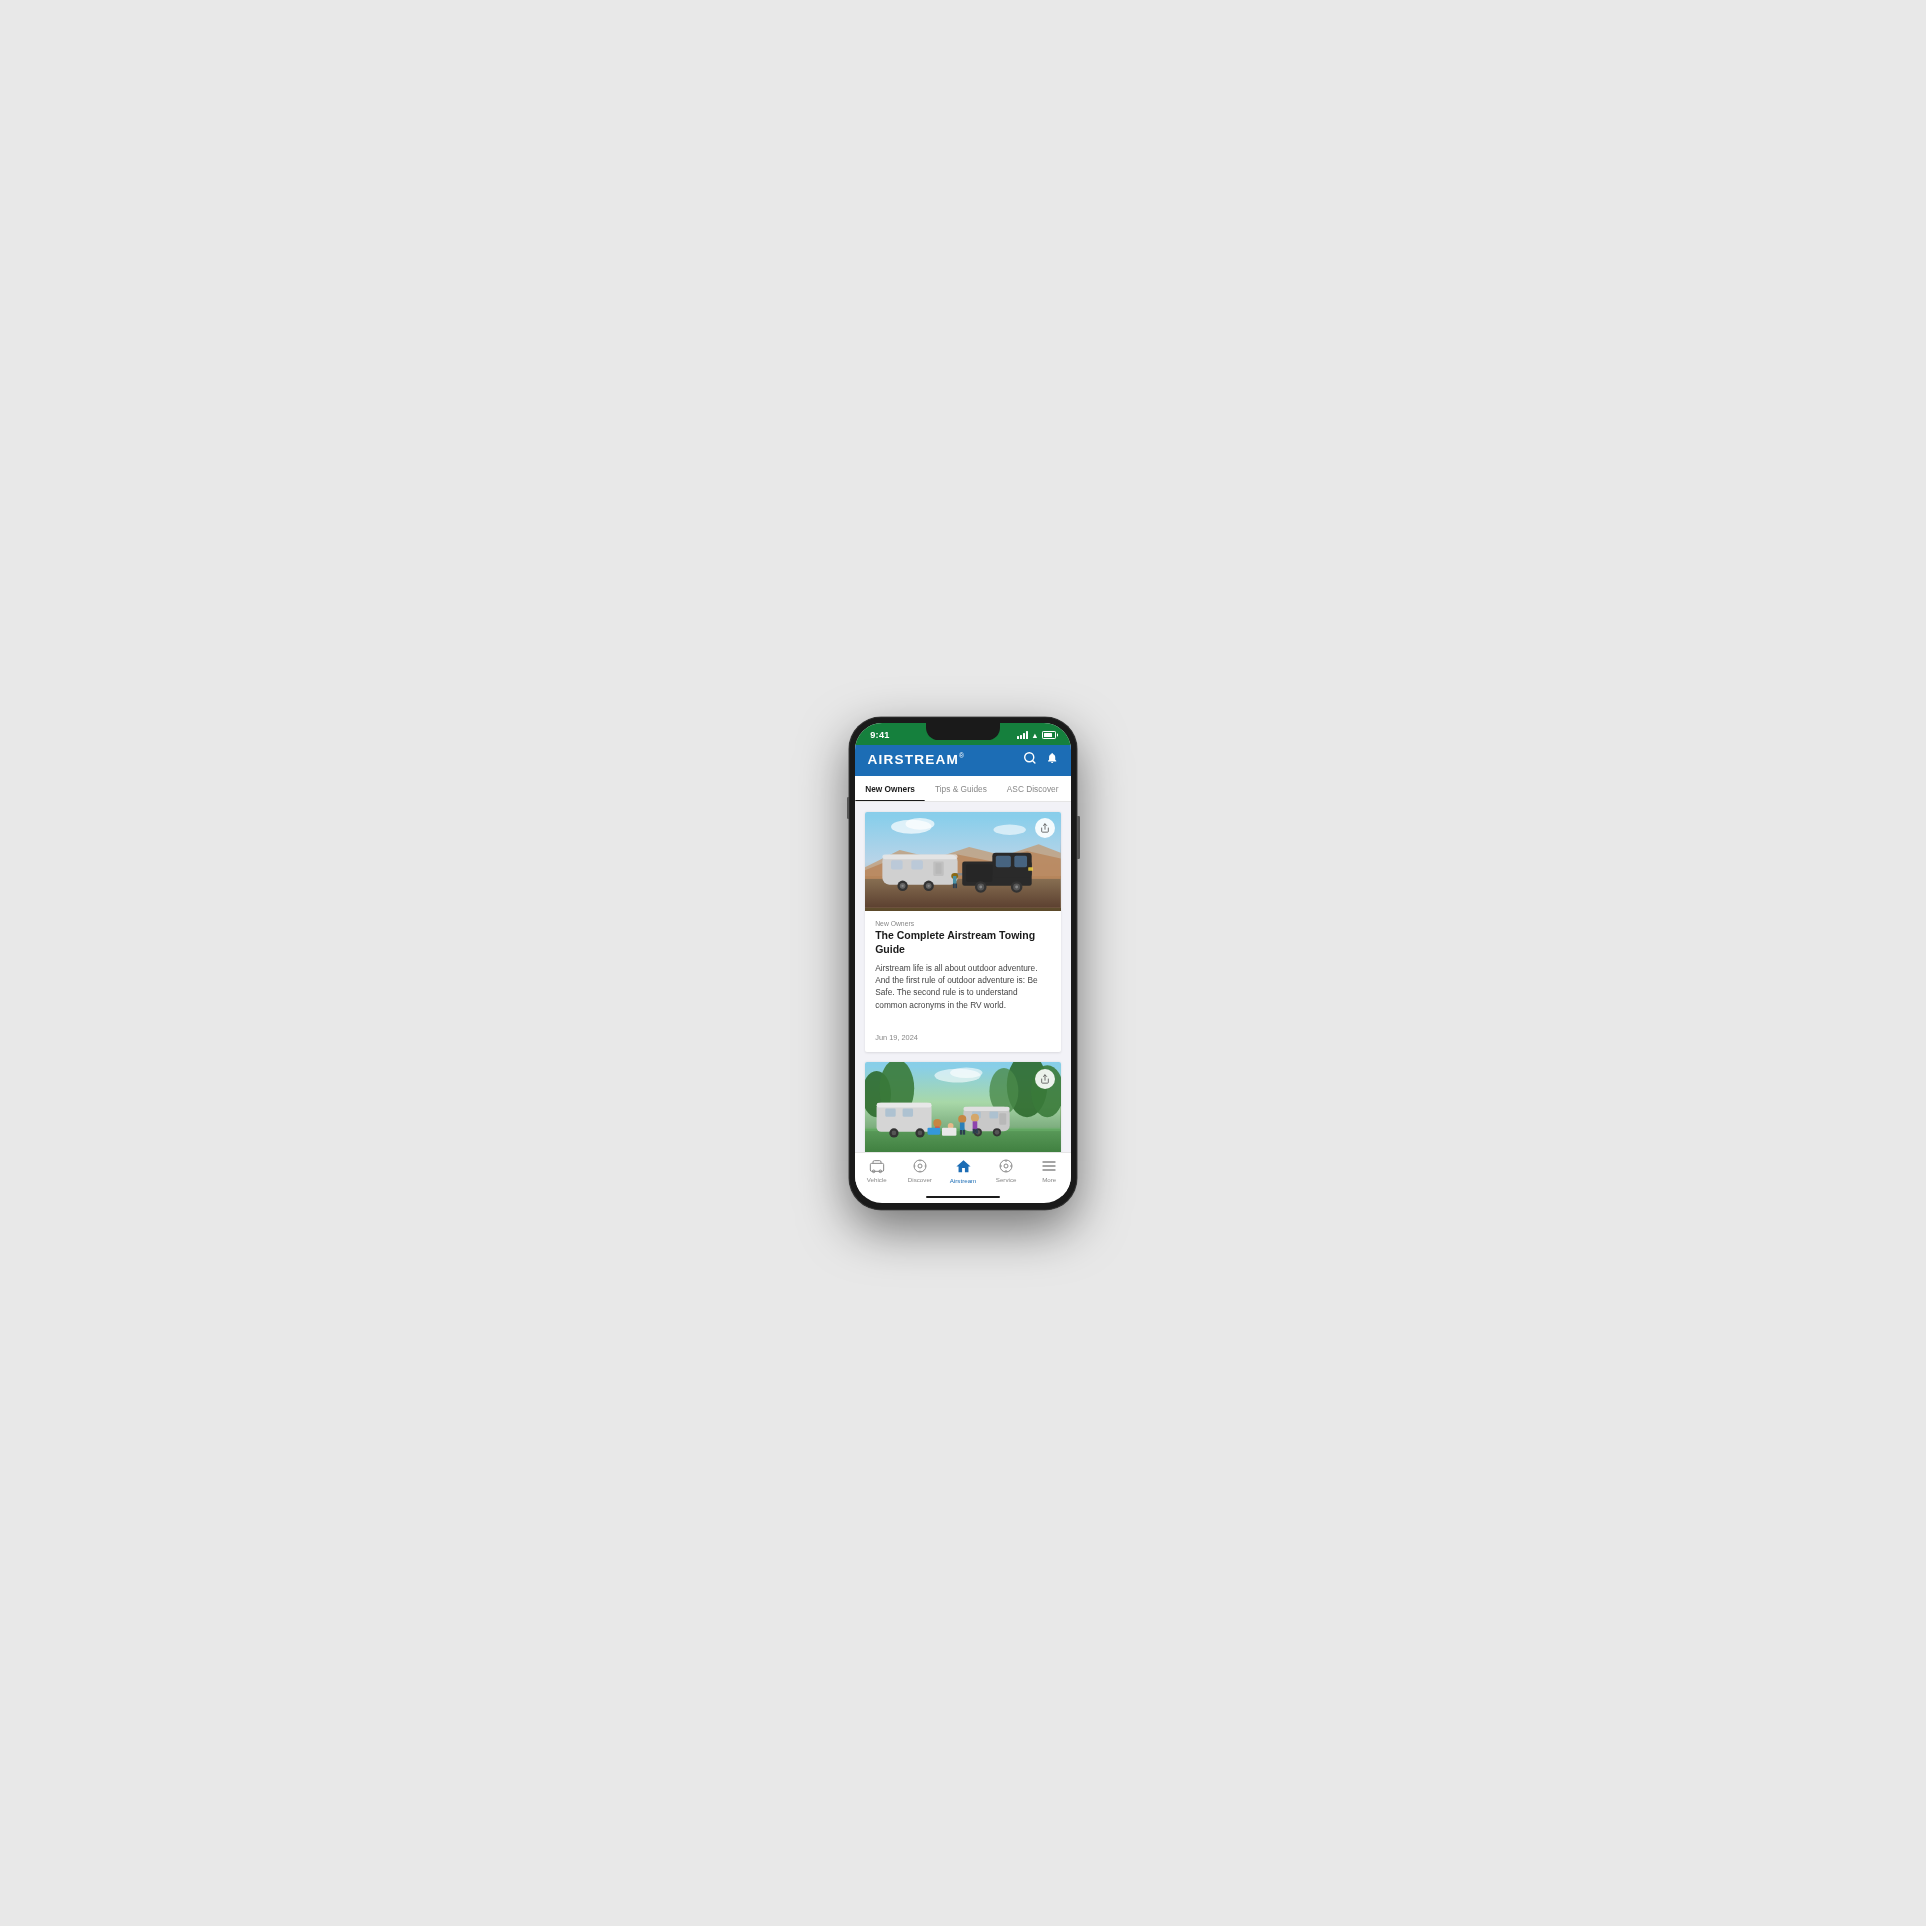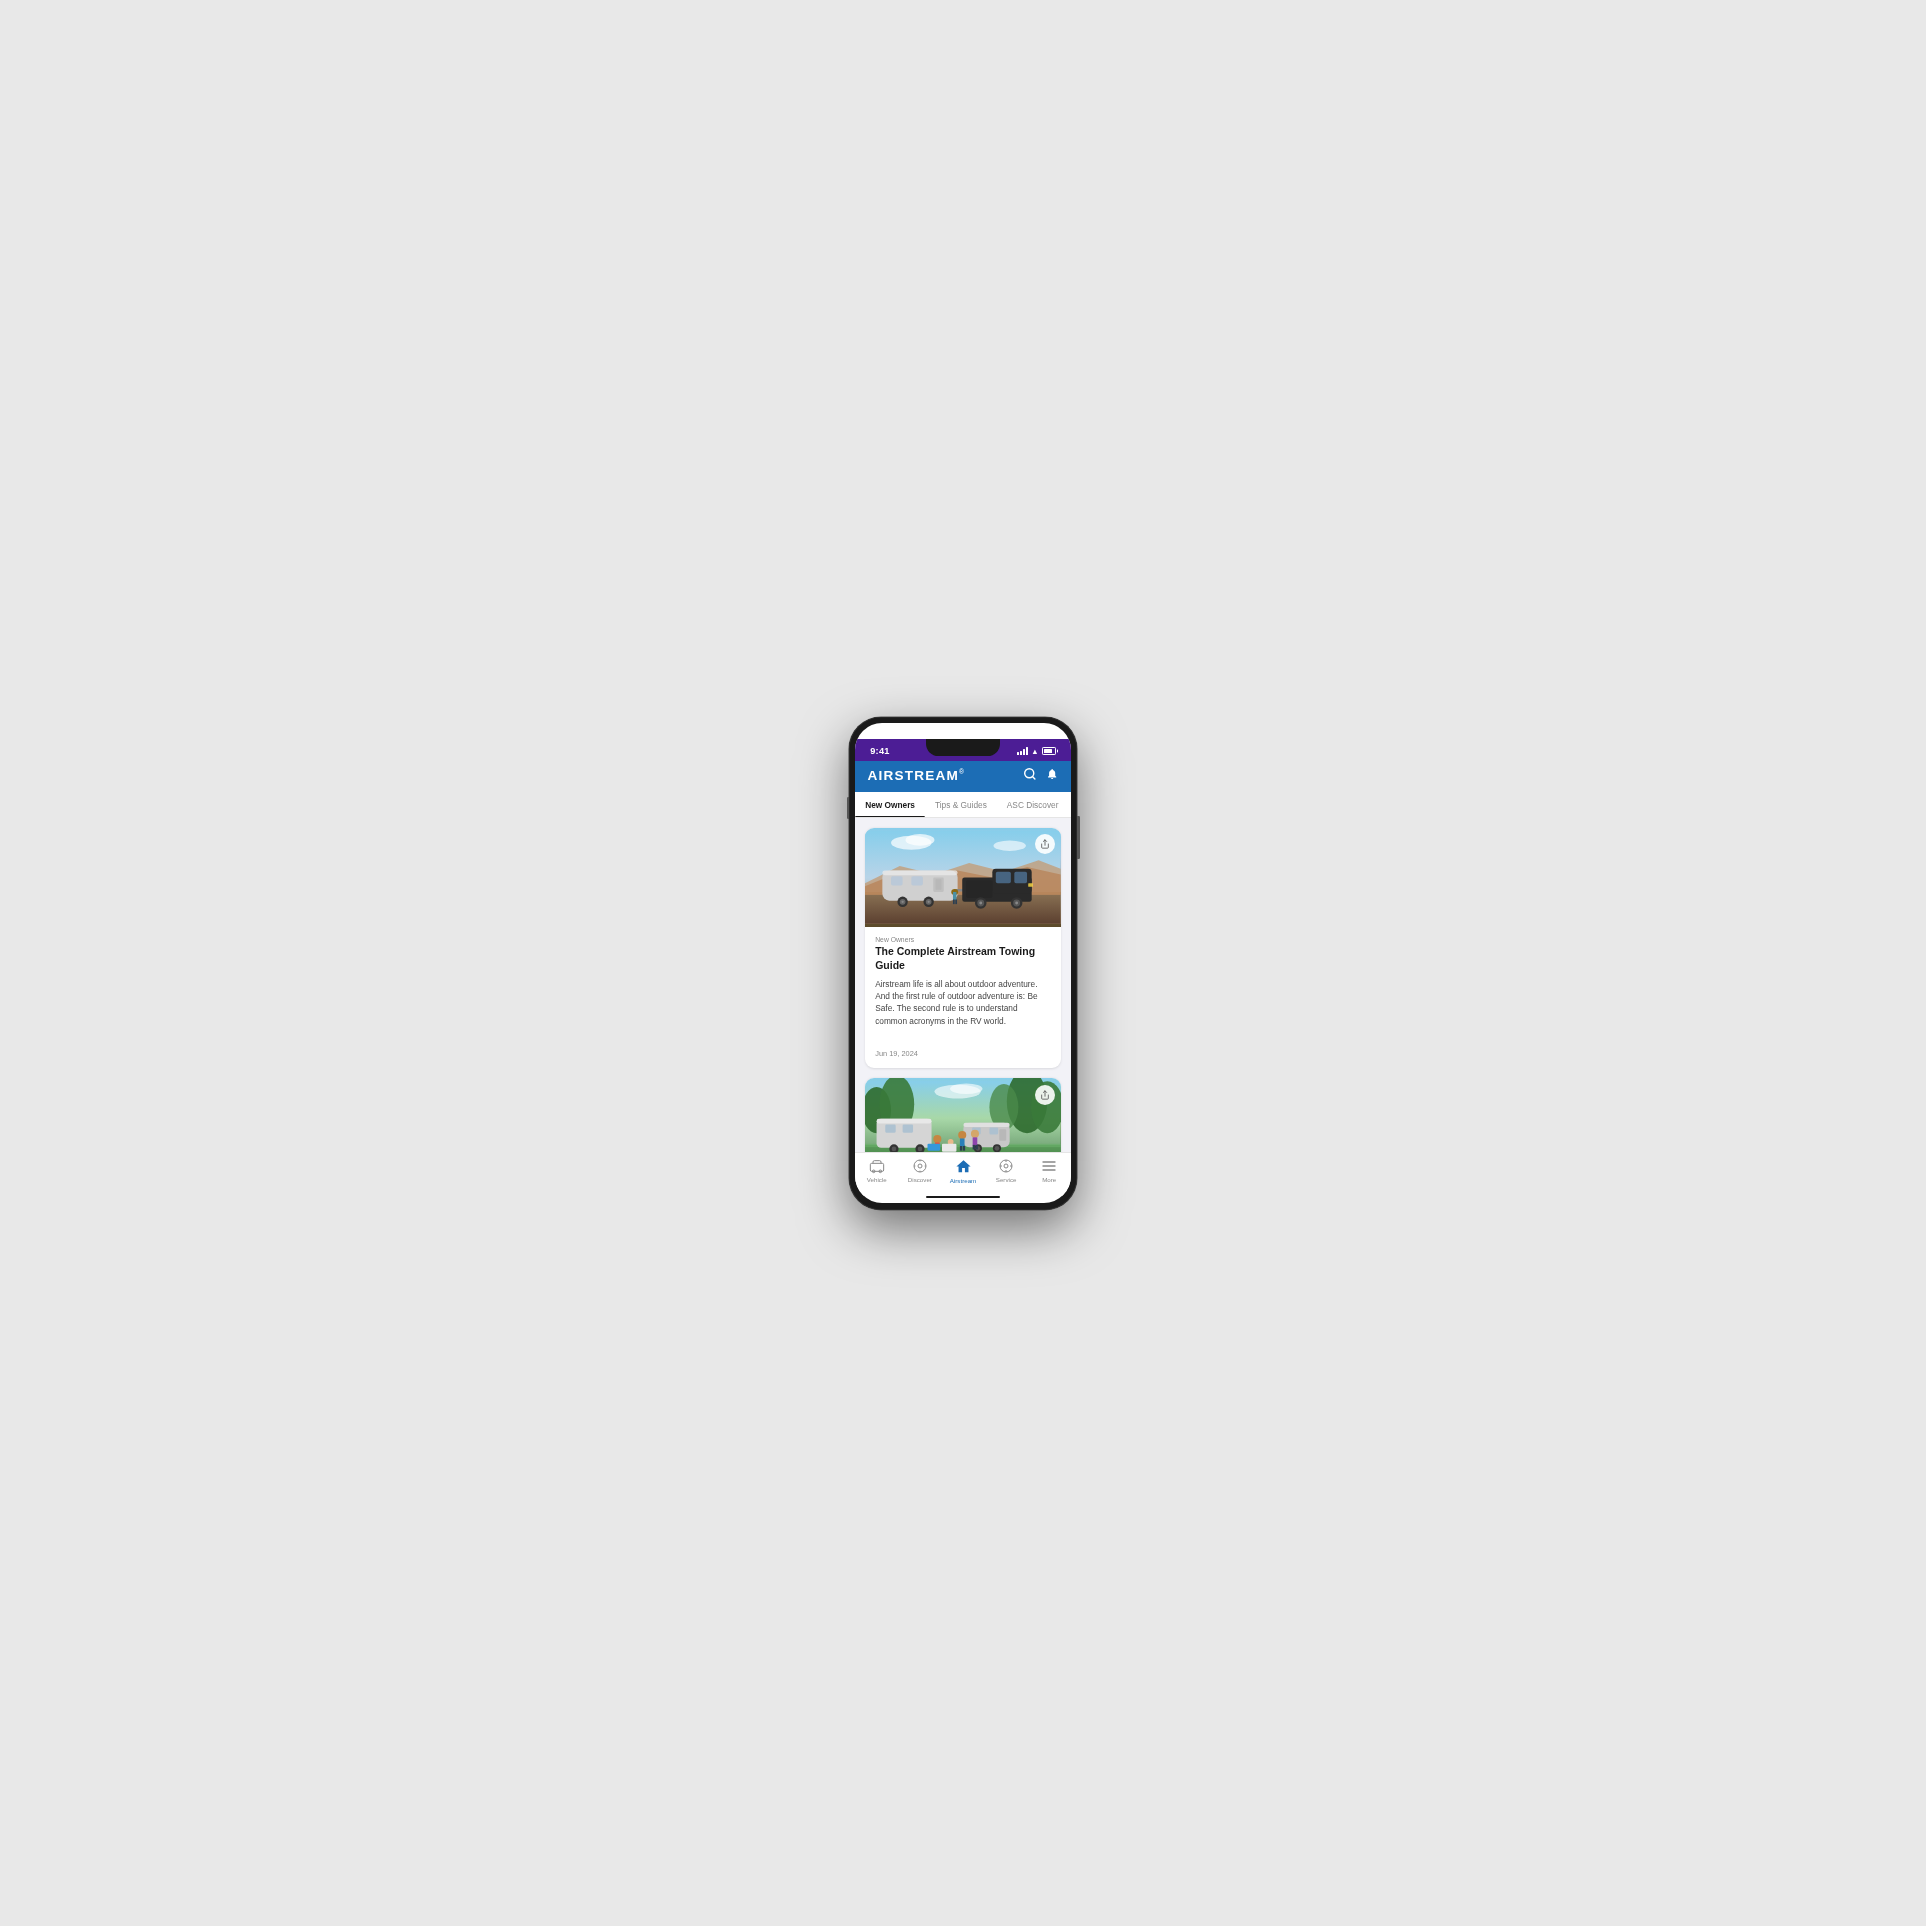--- a/index.html
+++ b/index.html
@@ -53,29 +53,28 @@
       background: #fff;
       border-radius: 27px;
       overflow: hidden;
       position: relative;
       display: flex;
       flex-direction: column;
     }
 
     
     .status-bar {
-      background: #4c1d95;
+      background: #15803d;
       display: flex;
       justify-content: space-between;
       align-items: center;
       padding: 7.4px 15px 5px;
       flex-shrink: 0;
       position: relative;
       z-index: 10;
-      margin-top: 16px;
     }
 
     .notch {
       position: absolute;
       top: 0;
       left: 50%;
       transform: translateX(-50%);
       width: 74px;
       height: 17px;
       background: #1a1a1a;
@@ -229,21 +228,21 @@
     .content-inner {
       padding: 10px 10px 5px;
       display: flex;
       flex-direction: column;
       gap: 10px;
     }
 
     
     .article-card {
       background: #fff;
-      border-radius: 9px;
+      border-radius: 2px;
       overflow: hidden;
       box-shadow: 0 0.6px 2.5px rgba(0,0,0,0.1);
     }
 
     .card-image {
       width: 100%;
       height: 99px;
       position: relative;
       overflow: hidden;
     }

